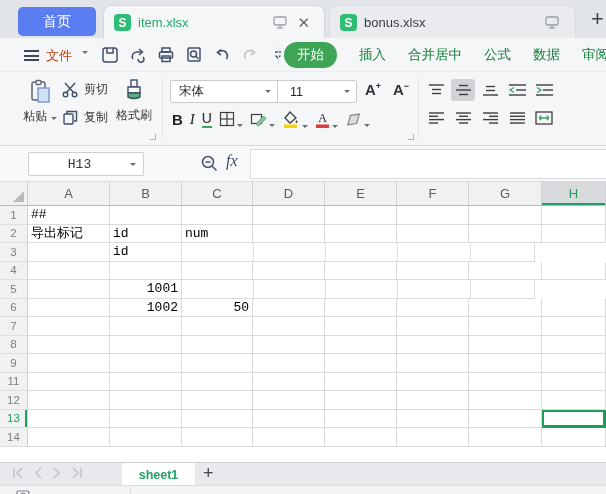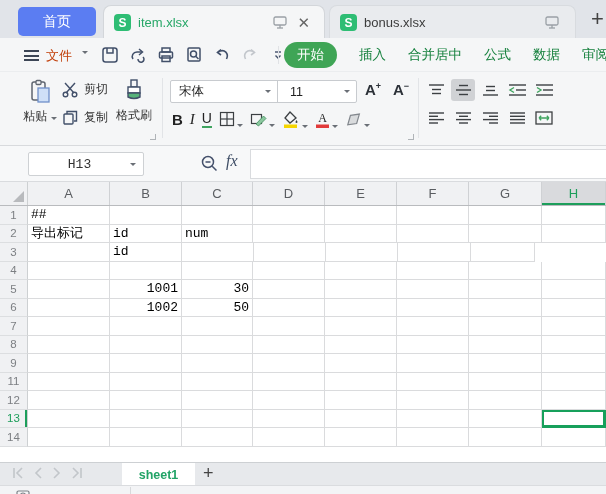--- a/index.html
+++ b/index.html
@@ -478,21 +478,20 @@
         <div class="gc" style="width: 72px;"></div>
         <div class="gc" style="width: 72px;"></div>
         <div class="gc" style="width: 72px;"></div>
         <div class="gc" style="width: 73px;"></div>
         <div class="gc" style="width: 64px;"></div>
       </div>
       <div class="grow" style="height: 18.5px;">
         <div class="rh">5</div>
         <div class="gc" style="width: 82px;"></div>
         <div class="gc right" style="width: 72px;">1001</div>
-        <div class="gc right" style="width: 71px;">30</div>
         <div class="gc" style="width: 72px;"></div>
         <div class="gc" style="width: 72px;"></div>
         <div class="gc" style="width: 72px;"></div>
         <div class="gc" style="width: 73px;"></div>
         <div class="gc" style="width: 64px;"></div>
       </div>
       <div class="grow" style="height: 18.5px;">
         <div class="rh">6</div>
         <div class="gc" style="width: 82px;"></div>
         <div class="gc right" style="width: 72px;">1002</div>

